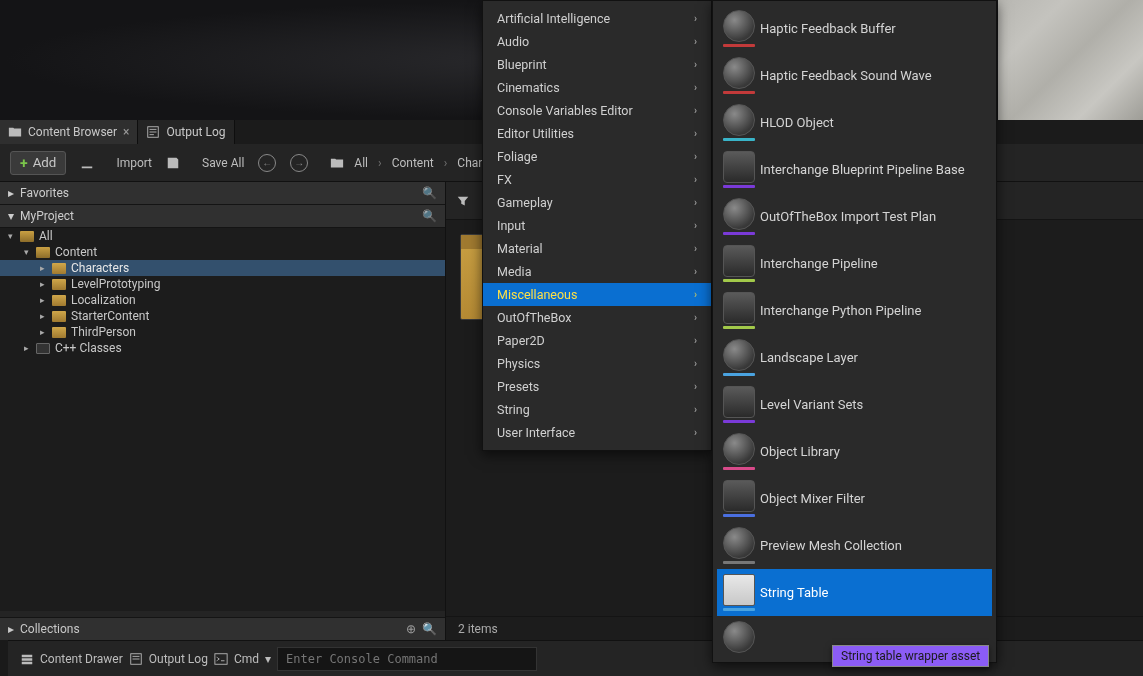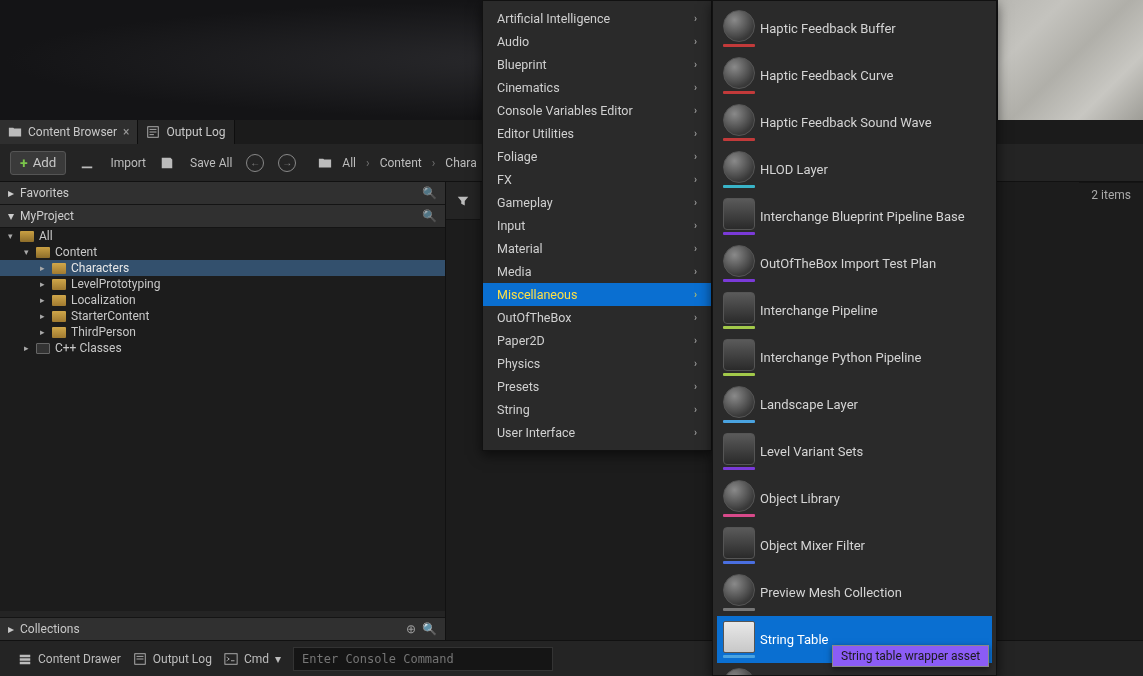--- a/index.html
+++ b/index.html
@@ -8,21 +8,21 @@
   .viewport-right { position:absolute; top:0; right:0; width:145px; height:120px; background:
      linear-gradient(135deg,#b8b7b2 0%,#c4c3be 25%,#b0afa9 50%,#c8c7c2 75%,#9e9d97 100%);
   }
   .tabs { position:absolute; top:120px; left:0; right:0; height:24px; background:#1b1b1b; display:flex; align-items:stretch; }
   .tab { display:flex; align-items:center; padding:0 8px; gap:6px; border-right:1px solid #0e0e0e; background:#242424; }
   .tab.active { background:#2f2f2f; }
   .tab-close { opacity:.7; cursor:pointer; }
   .toolbar { position:absolute; top:144px; left:0; right:0; height:38px; background:#242424; display:flex; align-items:center; padding:0 10px; gap:14px; border-bottom:1px solid #111; }
   .btn-add { background:#3a3a3a; border:1px solid #555; border-radius:3px; padding:3px 9px; display:flex; align-items:center; gap:5px; color:#c8c8c8; cursor:pointer; }
   .btn-add .plus { color:#7bc64b; font-weight:bold; font-size:14px; }
-  .tbtn { display:flex; align-items:flex-end; gap:16px; color:#bdbdbd; cursor:pointer; }
+  .tbtn { display:flex; align-items:flex-end; gap:22px; color:#bdbdbd; cursor:pointer; }
   .tbtn svg { fill:#bdbdbd; }
   .breadcrumbs { display:flex; align-items:center; gap:10px; margin-left:8px; color:#bdbdbd; }
   .crumb { cursor:pointer; }
   .bc-sep { opacity:.5; }
   .nav-circle { width:18px; height:18px; border:1px solid #888; border-radius:50%; display:flex; align-items:center; justify-content:center; color:#888; cursor:pointer; font-size:10px; }
   .main { position:absolute; top:182px; left:0; right:0; bottom:36px; display:flex; }
   .sidebar { width:446px; min-width:446px; background:#1e1e1e; display:flex; flex-direction:column; border-right:1px solid #111; }
   .section-head { background:#303030; color:#ccc; padding:4px 8px; display:flex; align-items:center; gap:6px; border-bottom:1px solid #141414; }
   .section-head .spacer { flex:1; }
   .section-head .search-icon { opacity:.7; cursor:pointer; }
@@ -30,31 +30,31 @@
   .tree-row { display:flex; align-items:center; height:16px; padding:0 4px; cursor:pointer; }
   .tree-row.sel { background:#33506d; color:#e6e6e6; }
   .tree-row .arrow { width:10px; font-size:9px; color:#aaa; margin-right:2px; }
   .tree-row .folder { width:14px; height:11px; background:linear-gradient(#d0a74a,#a07a30); border-radius:1px; margin-right:5px; }
   .tree-row .folder.open { background:linear-gradient(#c9a043,#8d6d2a); }
   .tree-row .cpp { width:14px; height:11px; background:#333; border:1px solid #666; border-radius:1px; margin-right:5px; }
   .indent { display:inline-block; }
   .divider { height:6px; background:#242424; }
   .collections { background:#303030; padding:4px 8px; display:flex; align-items:center; gap:6px; border-top:1px solid #141414; }
   .collections .spacer { flex:1; }
-  .content-area { flex:1; background:#1c1c1c; display:flex; flex-direction:row; position:relative; }
+  .content-area { flex:1; background:#1c1c1c; display:flex; flex-direction:column; position:relative; }
   .filter-bar { height:38px; background:#242424; display:flex; align-items:center; padding:0 10px; gap:12px; border-bottom:1px solid #141414; }
   .grid { flex:1; padding:14px; display:flex; gap:16px; align-content:flex-start; flex-wrap:wrap; }
   .asset { width:86px; display:flex; flex-direction:column; align-items:center; gap:6px; }
   .asset-thumb { width:86px; height:86px; background:#6e5c3f; border-radius:2px; border:1px solid #3a3a3a; position:relative; overflow:hidden; }
   .asset-thumb.folder-look { background:linear-gradient(#c9a043 0%,#b58a34 100%); }
   .asset-thumb.folder-look::before { content:""; position:absolute; top:0; left:0; right:0; height:14px; background:#a07a30; }
   .asset-name { color:#d0d0d0; font-size:12px; text-align:center; }
   .asset-sub { color:#8a8a8a; font-size:11px; }
   .status-bar { height:24px; display:flex; align-items:center; padding:0 12px; color:#aaa; border-top:1px solid #141414; }
-  .bottom-bar { position:absolute; bottom:0; left:0; right:0; height:36px; background:#242424; display:flex; align-items:center; padding:0 18px; gap:12px; border-top:1px solid #111; }
+  .bottom-bar { position:absolute; bottom:0; left:8px; right:0; height:36px; background:#242424; display:flex; align-items:center; padding:0 12px; gap:6px; border-top:1px solid #111; }
   .bottom-btn { display:flex; align-items:center; gap:6px; color:#bdbdbd; cursor:pointer; }
   .console-input { background:#151515; border:1px solid #333; color:#7a7a7a; padding:4px 8px; width:260px; font-family:monospace; font-size:12px; }
   
   .menu { position:absolute; background:#2a2a2a; border:1px solid #111; box-shadow:0 4px 12px rgba(0,0,0,.6); }
   .menu-cat { top:0; left:482px; width:230px; padding:6px 0; }
   .menu-row { display:flex; align-items:center; justify-content:space-between; padding:4px 14px; color:#d0d0d0; cursor:pointer; font-size:12.5px; }
   .menu-row.sel, .menu-row:hover { background:#0a6fd1; color:#fde047; }
   .menu-row .chev { font-size:10px; opacity:.8; }
   .menu-assets { top:0; left:712px; width:285px; max-height:676px; overflow:auto; padding:4px; }
   .asset-row { display:flex; align-items:center; gap:5px; padding:5px 6px; cursor:pointer; color:#d4d4d4; font-size:13px; }
@@ -328,35 +328,28 @@
         <div class="asset-icon "></div>
         <span class="asset-underline" style="background: rgb(194, 58, 58);"></span>
       </div>
       <span>Haptic Feedback Buffer</span>
     </div>
     <div class="asset-row">
       <div class="asset-stack">
         <div class="asset-icon "></div>
         <span class="asset-underline" style="background: rgb(194, 58, 58);"></span>
       </div>
-      <span>Haptic Feedback Curve</span>
-    </div>
-    <div class="asset-row">
-      <div class="asset-stack">
-        <div class="asset-icon "></div>
-        <span class="asset-underline" style="background: rgb(194, 58, 58);"></span>
-      </div>
       <span>Haptic Feedback Sound Wave</span>
     </div>
     <div class="asset-row">
       <div class="asset-stack">
         <div class="asset-icon "></div>
         <span class="asset-underline" style="background: rgb(57, 180, 200);"></span>
       </div>
-      <span>HLOD Layer</span>
+      <span>HLOD Object</span>
     </div>
     <div class="asset-row">
       <div class="asset-stack">
         <div class="asset-icon square"></div>
         <span class="asset-underline" style="background: rgb(122, 58, 216);"></span>
       </div>
       <span>Interchange Blueprint Pipeline Base</span>
     </div>
     <div class="asset-row">
       <div class="asset-stack">

